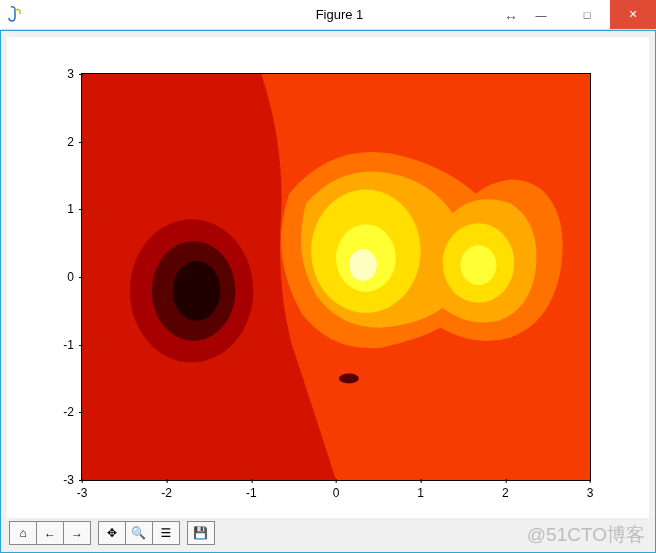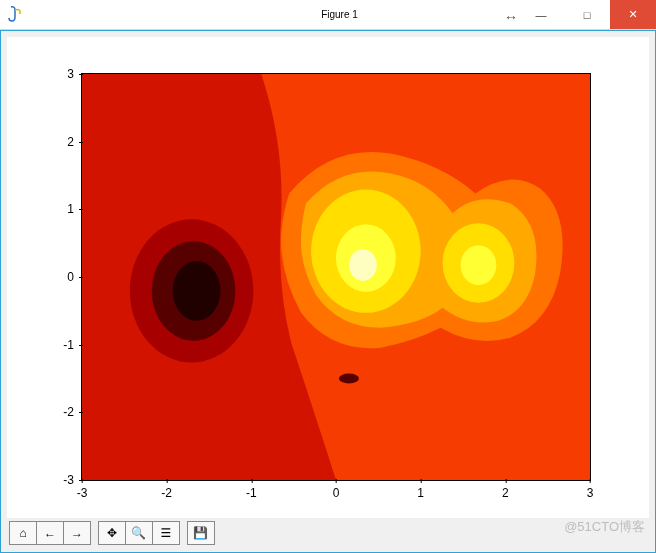--- a/index.html
+++ b/index.html
@@ -23,21 +23,21 @@
   }
   .titlebar .app-icon {
     width: 18px; height: 18px; margin: 0 6px;
     display: inline-flex; align-items: center; justify-content: center;
     color: #2a6fc9;
   }
   .titlebar .title {
     position: absolute;
     left: 0; right: 0;
     text-align: center;
-    font-size: 10px;
+    font-size: 13px;
     color: #000;
     pointer-events: none;
     padding-left: 23px;
   }
   .titlebar .win-controls {
     position: absolute;
     right: 0; top: 0;
     display: flex;
     height: 100%;
   }
@@ -110,23 +110,23 @@
   .tbtn {
     width: 28px; height: 24px;
     border: 1px solid #888;
     background: #f8f8f8;
     display: flex; align-items: center; justify-content: center;
     margin-right: -1px;
   }
   .tgap { width: 8px; }
   .watermark {
     position: absolute;
-    right: 10px; bottom: 16px;
+    right: 10px; bottom: 4px;
     color: #bdbdbd;
-    font-size: 13px;
+    font-size: 19px;
     pointer-events: none;
   }
   svg.chart { width: 100%; height: 100%; display: block; }
 </style>
 </head>
 <body>
 
 <div class="titlebar">
   <span class="app-icon">
     <svg width="14" height="18" viewBox="0 0 14 18">

